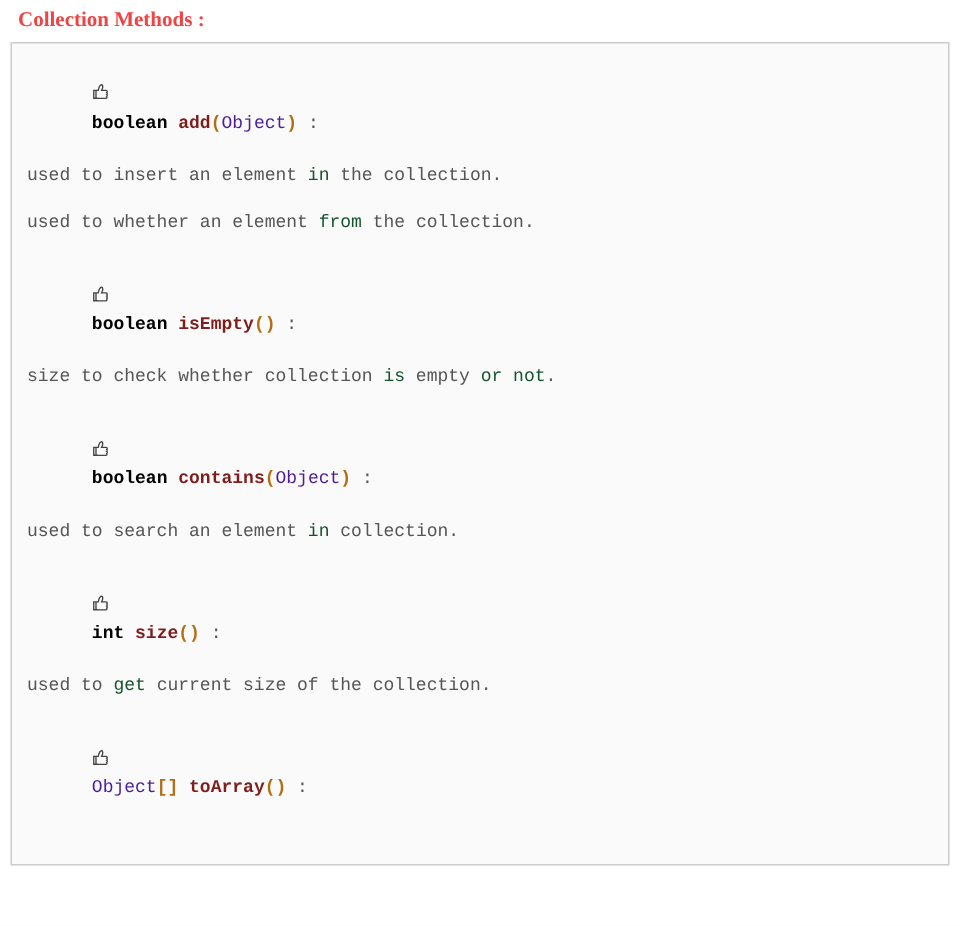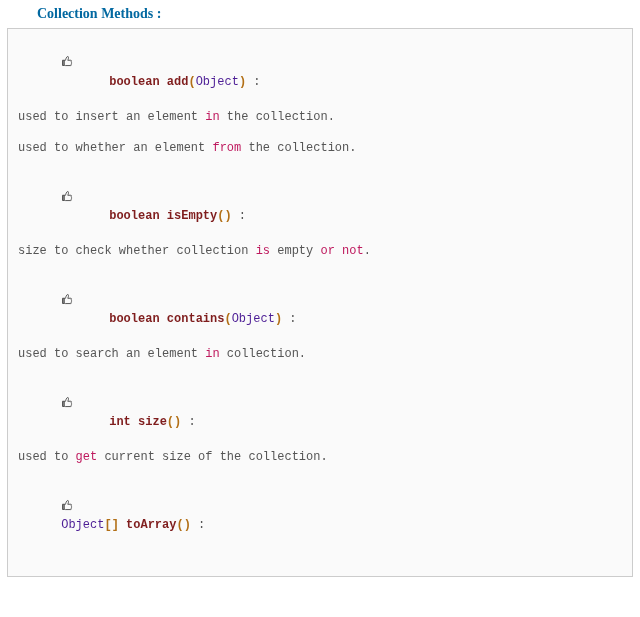--- a/index.html
+++ b/index.html
@@ -1,28 +1,28 @@
 <!DOCTYPE html>
 <html><head>
 <meta charset="utf-8">
 <style>
 html, body { margin: 0; padding: 0; }
 body { font-family: Verdana, Geneva, sans-serif; font-size: 12px; color: #333; background: #fff; width: 640px; }
-.heading { font-family: Georgia, 'Times New Roman', serif; font-weight: bold; font-size: 14px; color: #0369a1; padding: 6px 12px 6px 12px; margin-left: 25px; }
+.heading { font-family: Georgia, 'Times New Roman', serif; font-weight: bold; font-size: 14px; color: #ef4444; padding: 6px 12px 6px 12px; }
 .codebox { border: 1px solid #ccc; background: #fafafa; margin: 0 7px 8px 7px; padding: 8px 10px 10px 10px; font-family: Consolas, 'Courier New', monospace; font-size: 12px; line-height: 1.45; color: #555; }
 .method { margin-bottom: 14px; }
 .sig-line { white-space: pre-wrap; }
 .thumb { display: inline-block; vertical-align: -2px; margin-right: 4px; }
-.kw { color: #7f1d1d; font-weight: bold; margin-left: 48px; }
+.kw { color: #000000; font-weight: bold; }
 .name { color: #7f1d1d; font-weight: bold; }
 .type { color: #4c1d95; }
 .paren { color: #b26f16; font-weight: bold; }
 .bracket { color: #b26f16; font-weight: bold; }
 .desc { white-space: pre-wrap; color: #555; }
-.d-kw { color: #be185d; }
+.d-kw { color: #14532d; }
 </style>
 </head>
 <body>
 
 <div class="heading">Collection Methods :</div>
 
 <div class="codebox">
   <div id="methods-container">
   <div class="method">
     <div class="sig-line">

